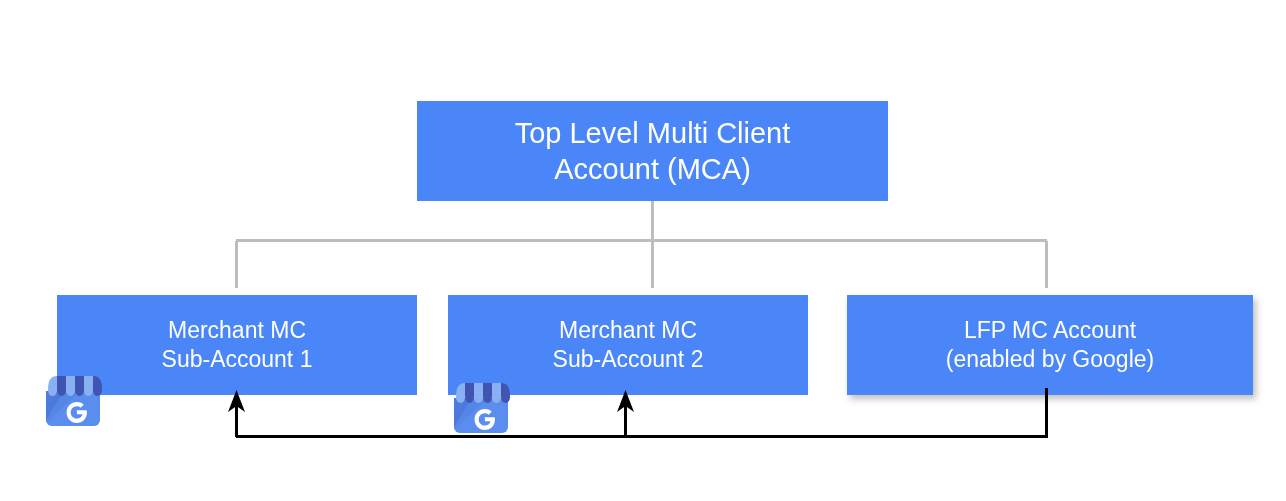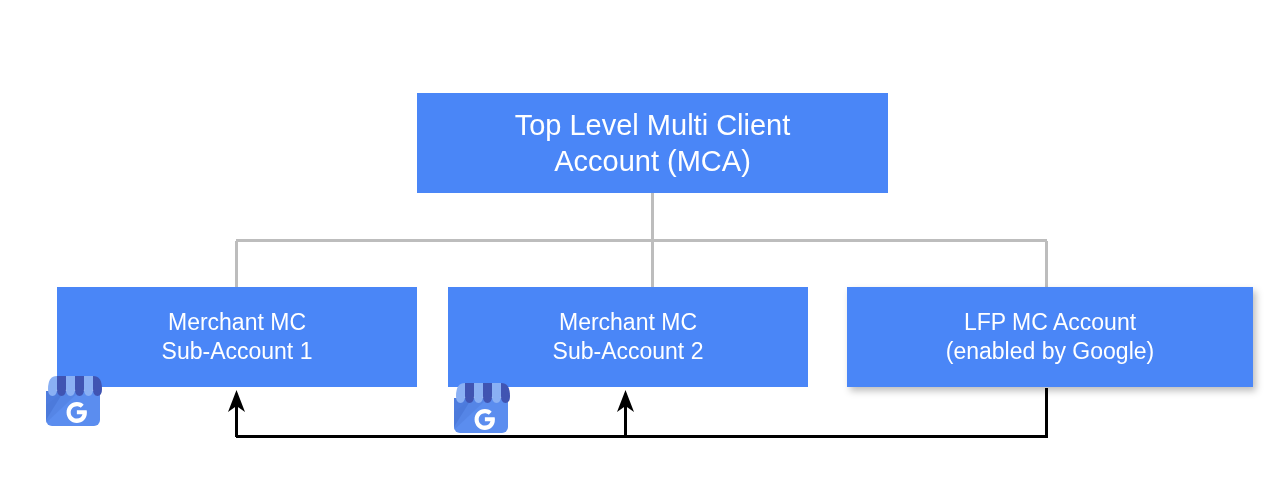--- a/index.html
+++ b/index.html
@@ -22,20 +22,21 @@
     position: absolute;
     box-sizing: border-box;
     display: flex;
     align-items: center;
     justify-content: center;
     text-align: center;
     color: #ffffff;
     line-height: 1.25;
     white-space: pre-line;
     padding: 4px 10px;
+    margin-top: 8px;
   }
   .node-label {
     display: block;
     width: 100%;
     white-space: pre-line;
   }
   #node-mca {
     left: 417px;
     top: 93px;
     width: 471px;

